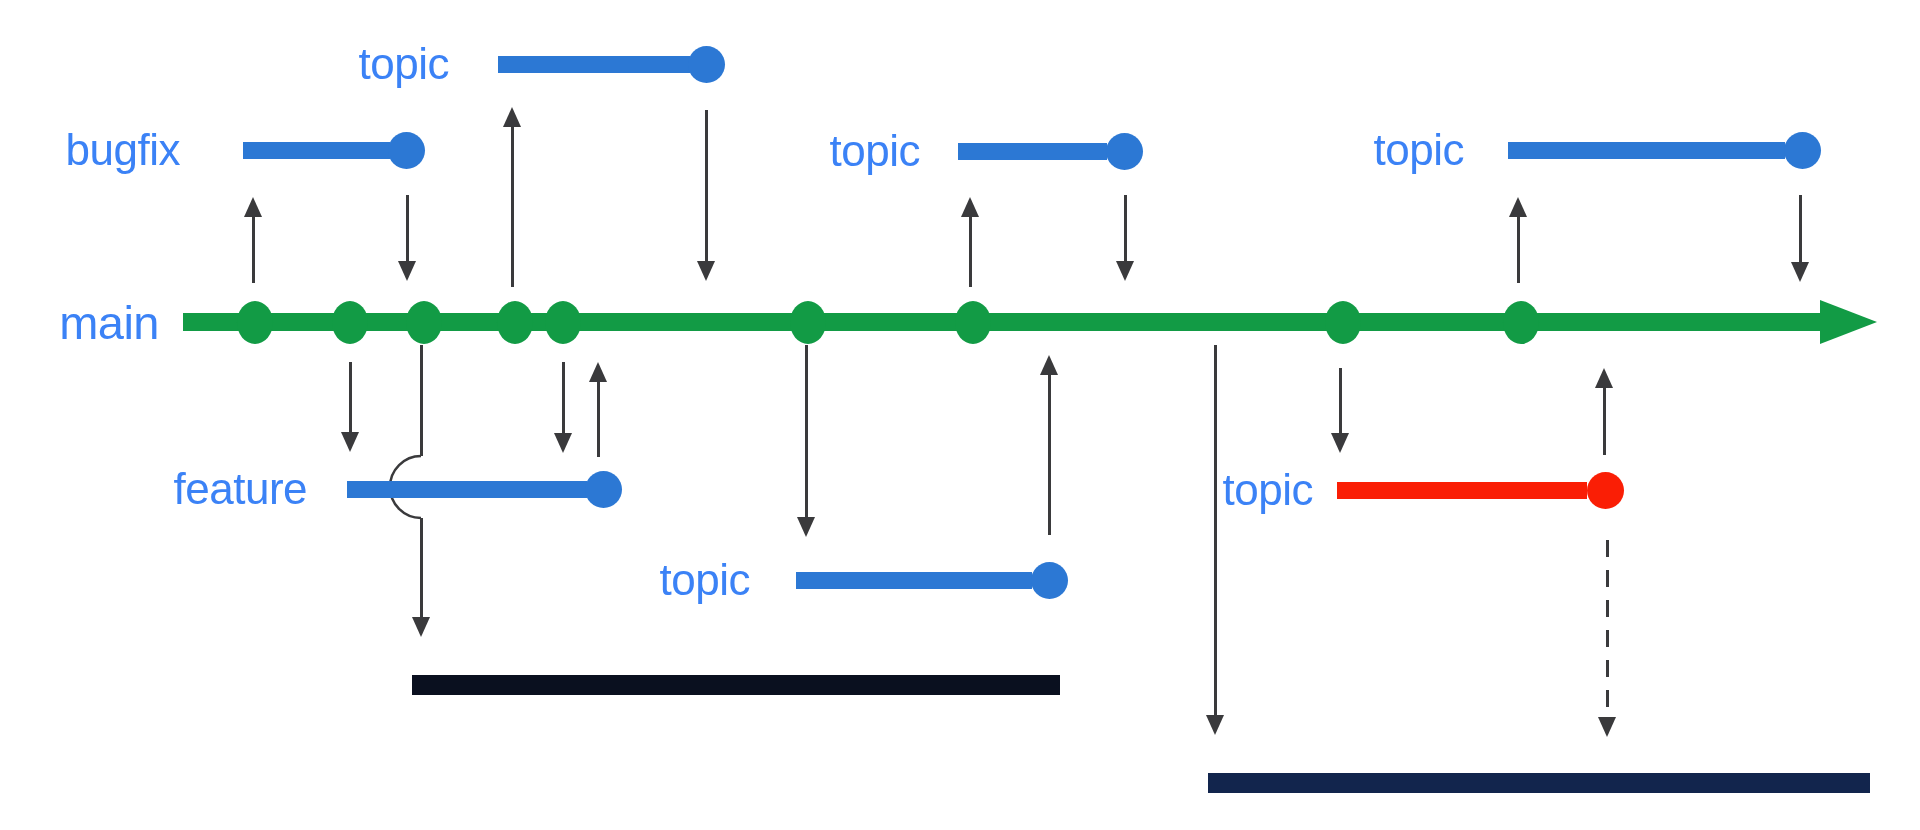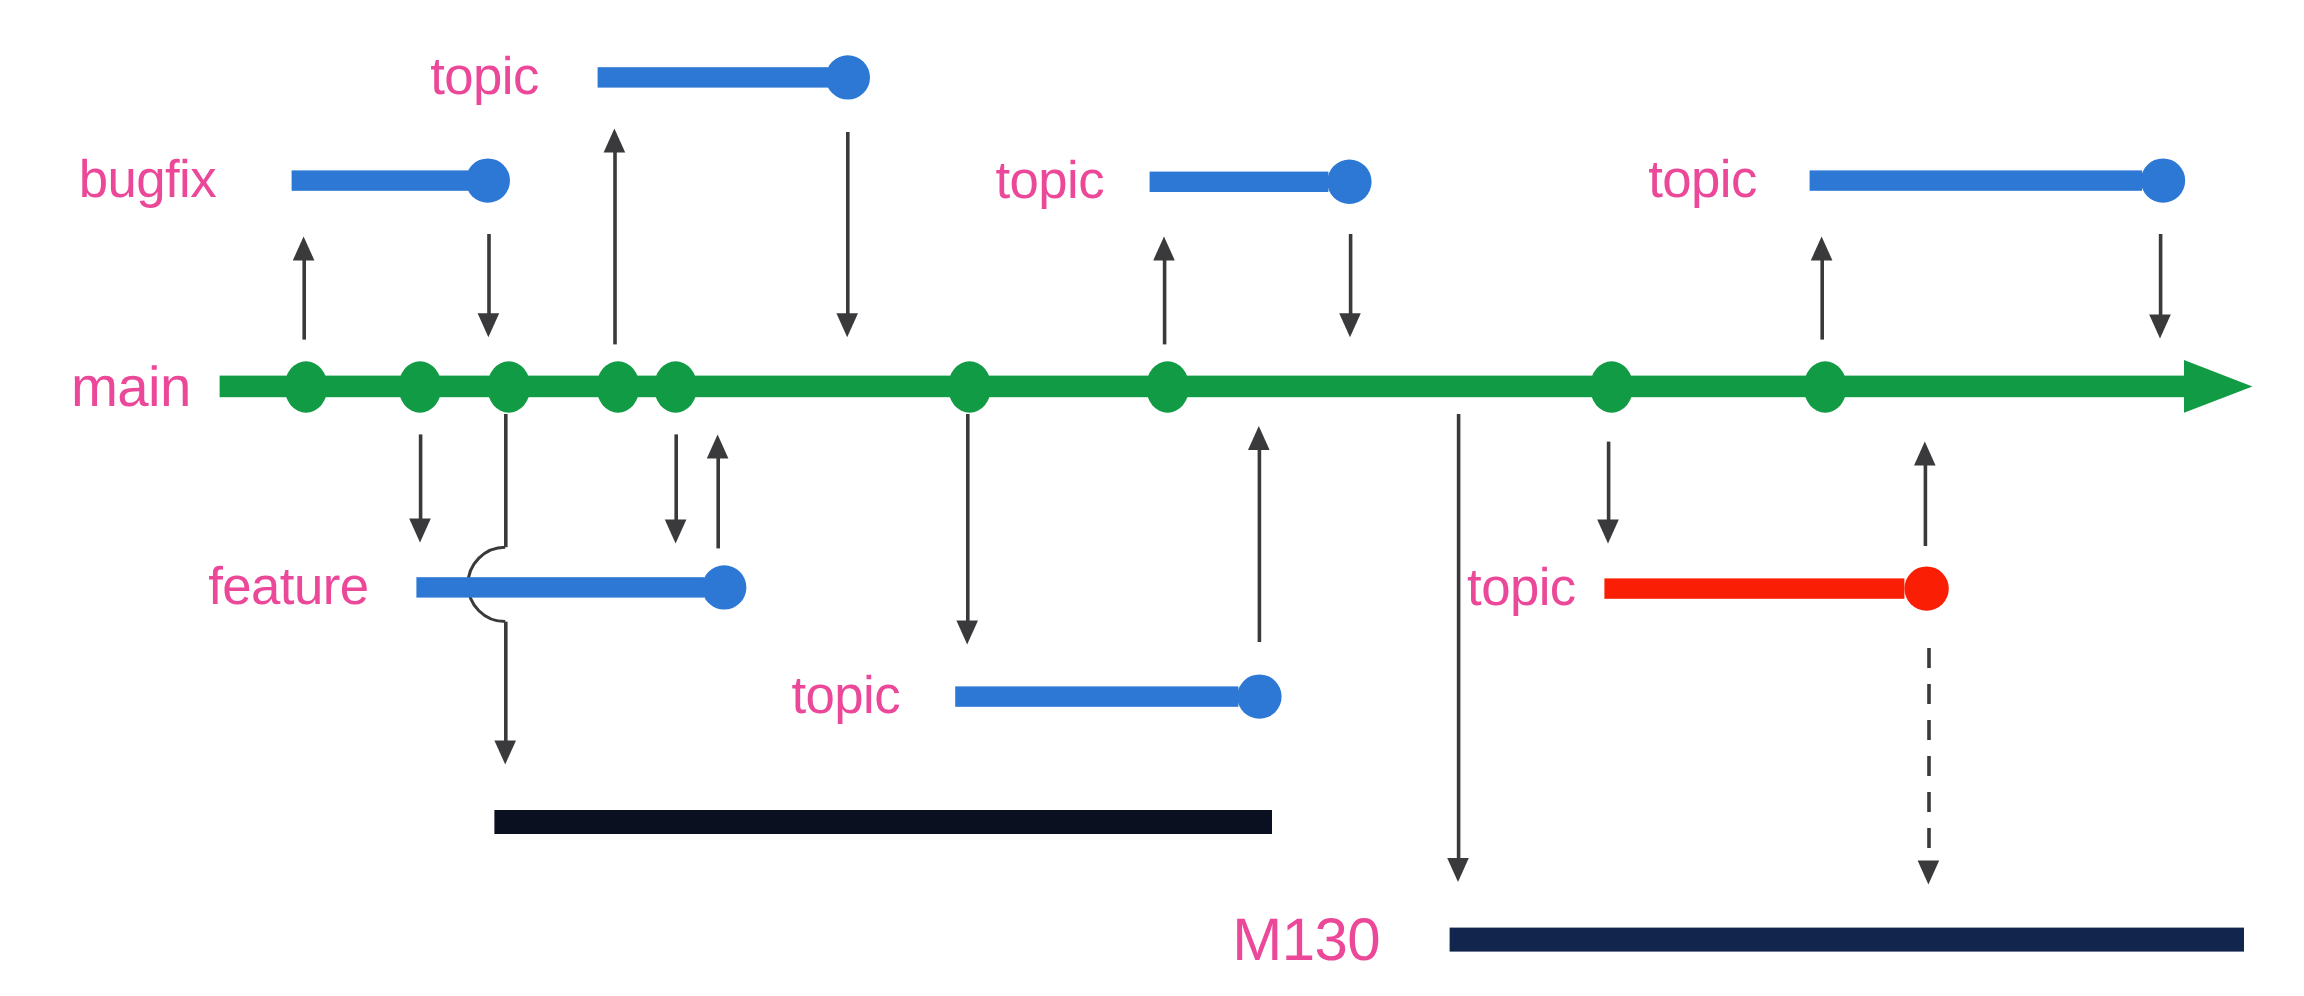--- a/index.html
+++ b/index.html
@@ -2,21 +2,21 @@
 <html><head>
 <meta charset="utf-8">
 <style>
   html,body{margin:0;padding:0;background:#ffffff;}
   #stage{
     position:relative;width:1920px;height:830px;background:#ffffff;overflow:hidden;
     font-family:"Liberation Sans","DejaVu Sans",sans-serif;
   }
   .lbl{
     position:absolute;width:320px;text-align:right;line-height:1;
-    transform:translateY(-50%);font-weight:300;letter-spacing:-.5px;color:#ec4899;
+    transform:translateY(-50%);font-weight:300;letter-spacing:-.5px;color:#3b82f6;
     white-space:nowrap;
   }
   .branch-lbl{font-size:44px;}
   .main-lbl{font-size:47px;}
   .mile-lbl{font-size:50px;}
   .hline{position:absolute;}
   .dot{position:absolute;border-radius:50%;}
   .circle{position:absolute;border-radius:50%;}
   .vline{position:absolute;width:3px;}
   .tri{position:absolute;width:0;height:0;}
@@ -100,14 +100,13 @@
     <div class="circle" style="left: 584.5px; top: 470.5px; width: 37px; height: 37px; background: rgb(44, 120, 212); z-index: 4;"></div>
     <div class="lbl branch-lbl" style="left: -13px; top: 489px; z-index: 4;">feature</div>
     <div class="hline" style="left: 796px; top: 571.5px; width: 236px; height: 17px; background: rgb(44, 120, 212); z-index: 4;"></div>
     <div class="circle" style="left: 1030.5px; top: 561.5px; width: 37px; height: 37px; background: rgb(44, 120, 212); z-index: 4;"></div>
     <div class="lbl branch-lbl" style="left: 430px; top: 580px; z-index: 4;">topic</div>
     <div class="hline" style="left: 1337px; top: 481.5px; width: 250px; height: 17px; background: rgb(250, 30, 5); z-index: 4;"></div>
     <div class="circle" style="left: 1586.5px; top: 471.5px; width: 37px; height: 37px; background: rgb(250, 30, 5); z-index: 4;"></div>
     <div class="lbl branch-lbl" style="left: 993px; top: 490px; z-index: 4;">topic</div>
     <div class="bar speckle" style="left: 412px; top: 675px; width: 648px; background: rgb(10, 16, 31); z-index: 2;"></div>
     <div class="bar" style="left: 1208px; top: 773px; width: 662px; background: rgb(18, 37, 77); z-index: 2;"></div>
-    <div class="lbl mile-lbl" style="left: 830px; top: 783px; z-index: 2;">M130</div>
   </div>
 
 </body></html>

